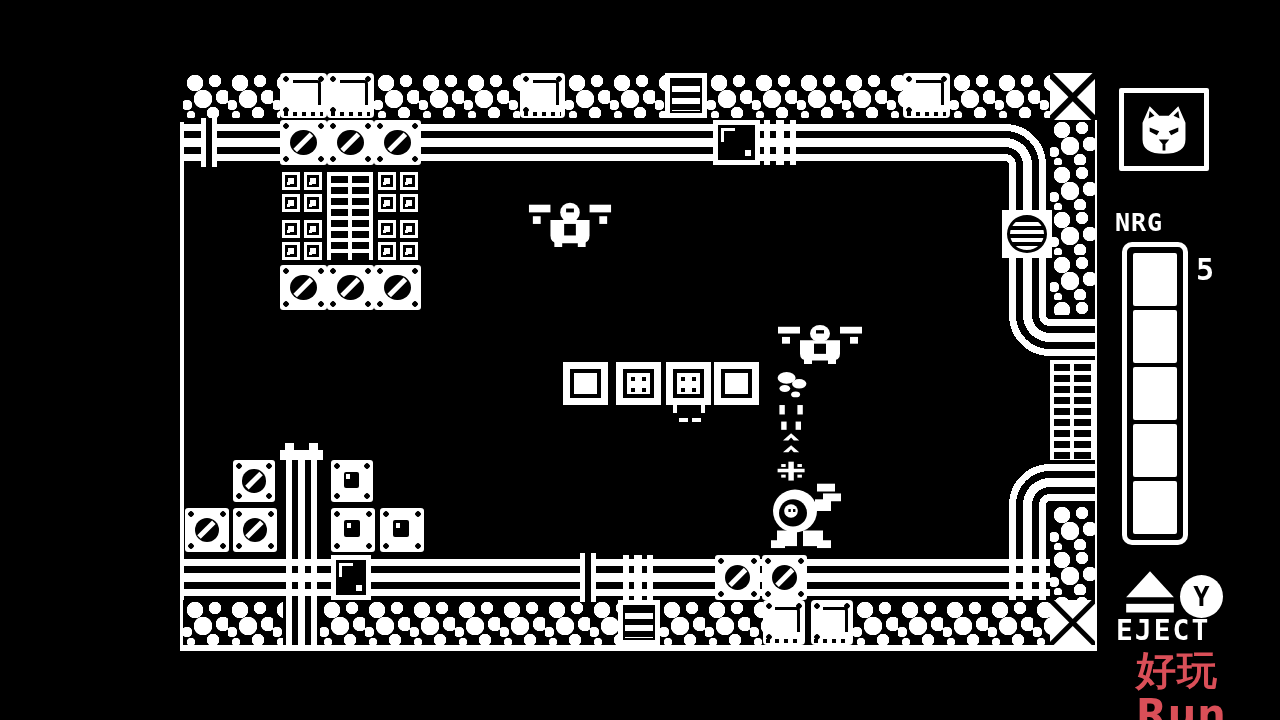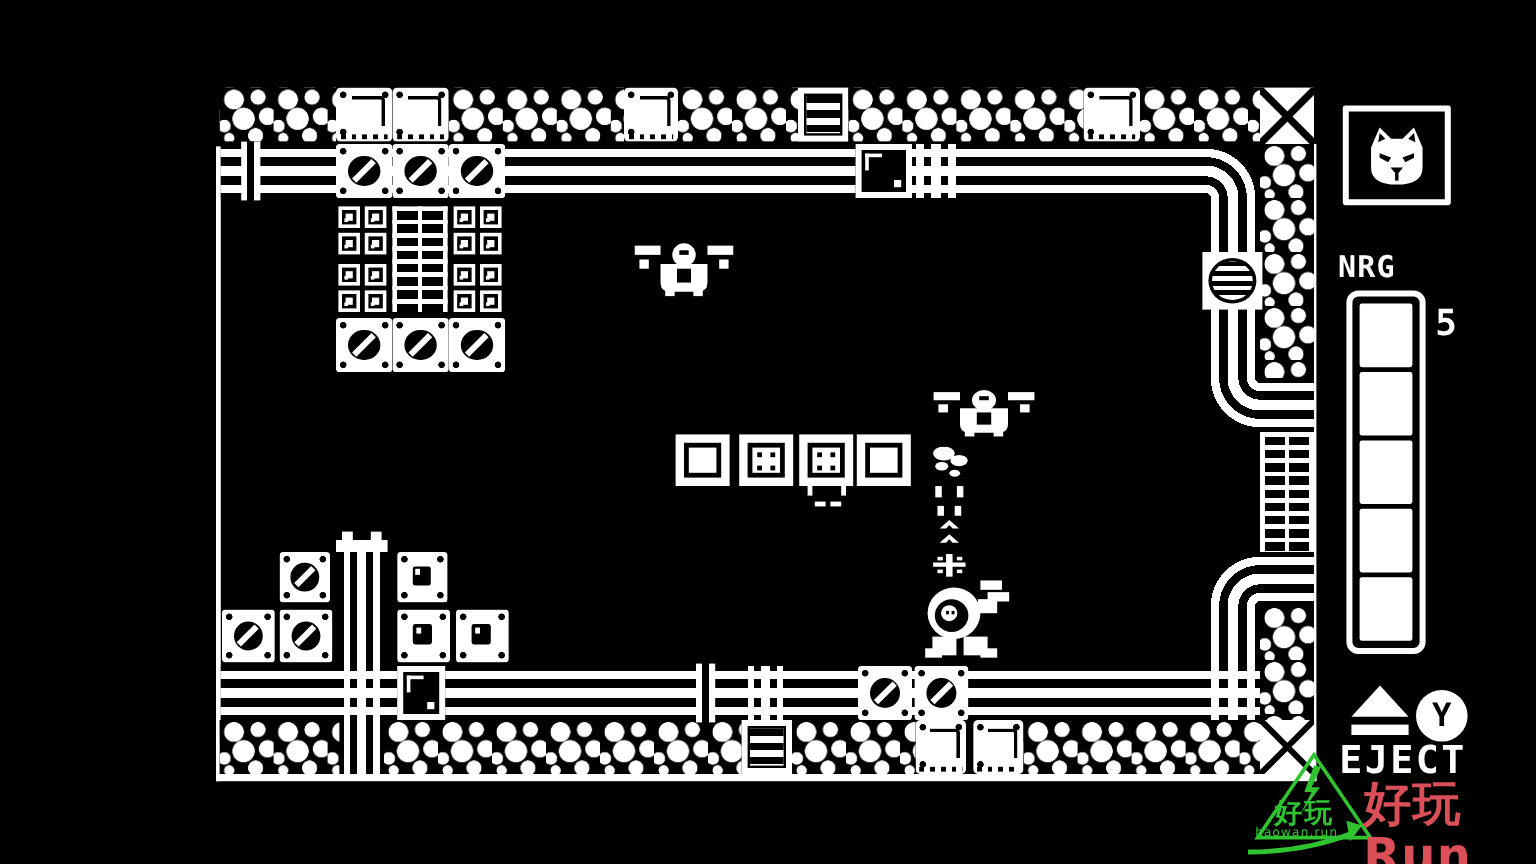--- a/index.html
+++ b/index.html
@@ -78,21 +78,21 @@
   #nrg-label{left:1115px;top:208px;font-size:25px;font-weight:700;letter-spacing:1px}
   #nrg-bar{left:1122px;top:242px;width:66px;height:303px;border:5px solid #fff;border-radius:10px;box-sizing:border-box;
     display:flex;flex-direction:column;gap:4px;padding:6px}
   .seg{flex:1;background:#000;border-radius:2px}
   .seg.on{background:#fff}
   #nrg-value{left:1196px;top:252px;font-size:30px;font-weight:700}
   #eject-icon{left:1124px;top:570px;width:52px;height:46px}
   #eject-icon svg{width:100%;height:100%}
   #y-button{left:1180px;top:575px;width:43px;height:43px;background:#fff;border-radius:50%;color:#000;
     display:flex;align-items:center;justify-content:center;font-size:27px;font-weight:700}
-  #eject-label{left:1116px;top:614px;font-size:32px;font-weight:700;letter-spacing:2px}
+  #eject-label{left:1116px;top:614px;font-size:28px;font-weight:700;letter-spacing:2px}
   
   .wm{position:absolute;font-family:"DejaVu Sans",sans-serif}
   #wm-green{left:1038px;top:626px;width:130px;height:94px;z-index:9}
   #wm-green svg{position:absolute;left:0;top:0;width:120px;height:92px}
   #wm-green .t1{position:absolute;left:24px;top:36px;font-size:23px;font-weight:700;letter-spacing:2px}
   #wm-green .t2{position:absolute;left:8px;top:63px;font-size:10px;letter-spacing:1px}
   #wm-red{left:1136px;top:648px;z-index:9}
   #wm-red .t1{font-size:40px;font-weight:700;line-height:1.1;letter-spacing:1px}
 </style>
 </head>
@@ -296,29 +296,19 @@
     <svg viewBox="0 0 24 20">
       <path d="M12 0 L23 12 H1 Z" fill="#fff"></path>
       <rect x="1" y="15" width="22" height="4" fill="#fff"></rect>
     </svg>
   </div>
   <div class="hud" id="y-button">
     <span>Y</span>
   </div>
   <div class="hud" id="eject-label">EJECT</div>
 
-  <div class="wm" id="wm-green">
-    <svg viewBox="0 0 120 92">
-      <polygon points="57,3 104,72 10,72" fill="none" stroke="#2fc42f" stroke-width="3"></polygon>
-      <polygon points="57,12 49,34 55,34 46,52 62,30 55,30 63,13" fill="#2fc42f"></polygon>
-      <path d="M2 84 Q50 84 90 68" fill="none" stroke="#2fc42f" stroke-width="4"></path>
-      <polygon points="84,58 97,62 87,75" fill="#2fc42f"></polygon>
-    </svg>
-    <div class="t1" style="color:#2fc42f">好玩</div>
-    <div class="t2" style="color:#2fc42f">haowan.run</div>
-  </div>
 
   <div class="wm" id="wm-red">
     <div class="t1" style="color:#da4f58">好玩Run</div>
 
   </div>
 
 </div>
 
 </body></html>

